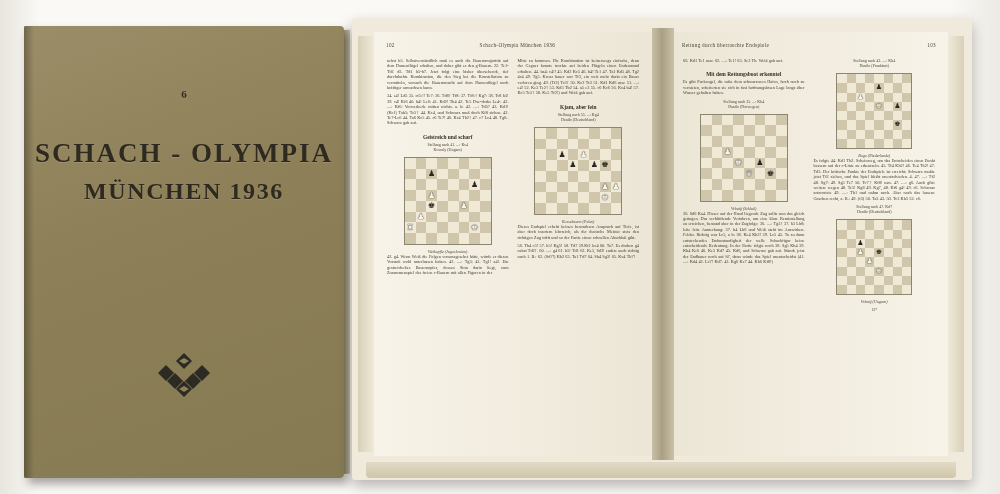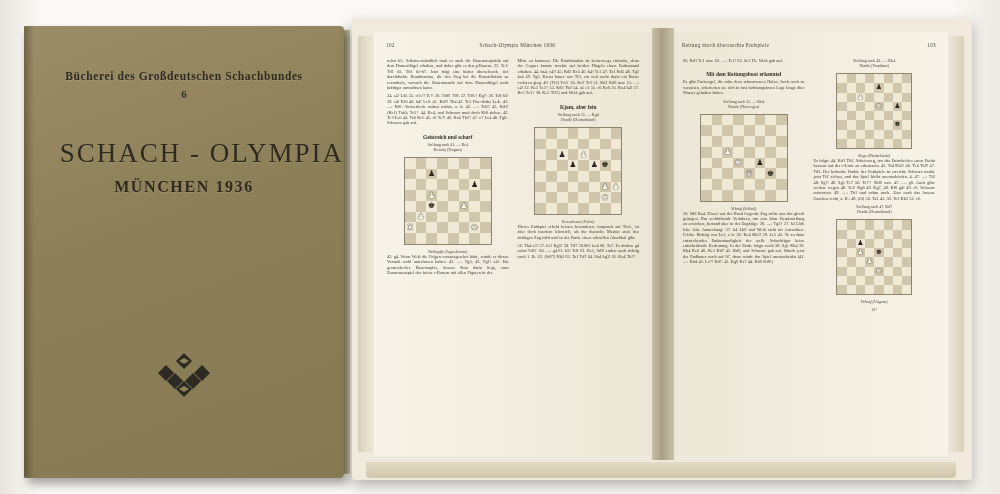--- a/index.html
+++ b/index.html
@@ -17,22 +17,22 @@
     box-shadow:4px 6px 10px rgba(0,0,0,.35);
     border-radius:2px 4px 4px 2px;}
   .cover:after{content:"";position:absolute;left:0;top:0;width:10px;height:100%;
     background:linear-gradient(90deg,rgba(0,0,0,.28),rgba(0,0,0,0));}
   .cover-edge{position:absolute;left:336px;top:30px;width:14px;height:444px;
     background:linear-gradient(90deg,#6f6546,#cdc4a7);transform:skewY(-1.2deg);}
   .cover-text{position:absolute;left:0;right:0;text-align:center;color:#2e2a20;
     text-shadow:0 1px 0 rgba(255,255,255,.12);}
   .c-series{top:44px;font-size:11.5px;letter-spacing:.6px;font-weight:bold;}
   .c-num{top:62px;font-size:11px;font-weight:bold;}
-  .c-title{top:112px;font-size:27px;letter-spacing:2px;font-weight:normal;text-align:right;}
-  .c-sub{top:152px;font-size:16px;letter-spacing:1.6px;font-weight:bold;}
+  .c-title{top:112px;font-size:27px;letter-spacing:2px;font-weight:bold;}
+  .c-sub{top:152px;font-size:24px;letter-spacing:1.6px;font-weight:bold;}
   .c-part{top:200px;font-size:13px;letter-spacing:.8px;font-weight:bold;}
   .emblem{position:absolute;left:50%;top:325px;transform:translateX(-50%);}
   .emblem svg{display:block;}
 
   
   .book{position:absolute;left:352px;top:18px;width:620px;height:462px;}
   .pages-bg{position:absolute;inset:0;background:#efeadc;border-radius:3px;
     box-shadow:0 6px 14px rgba(0,0,0,.28);}
   .page{position:absolute;top:14px;height:424px;background:#f6f2e6;overflow:hidden;}
   .page-l{left:22px;width:278px;background:linear-gradient(90deg,#f7f3e8,#ece6d6);}
@@ -76,21 +76,20 @@
 </head>
 <body>
 
 <div class="scene">
   <div class="backdrop"></div>
   <div class="shadow-left"></div>
   <div class="shadow-right"></div>
 
   <div class="cover-edge"></div>
   <div class="cover">
-    <div class="cover-text c-series">Bücherei des Großdeutschen Schachbundes</div>
     <div class="cover-text c-num">6</div>
     <div class="cover-text c-title">SCHACH - OLYMPIA</div>
     <div class="cover-text c-sub">MÜNCHEN 1936</div>
     <div class="emblem">
       <svg width="56" height="50" viewBox="0 0 56 50">
         <g fill="#2c2a22">
           <polygon points="28,2 36,10 28,18 20,10"></polygon>
           <polygon points="10,14 18,22 10,30 2,22"></polygon>
           <polygon points="46,14 54,22 46,30 38,22"></polygon>
           <polygon points="19,22 27,30 19,38 11,30"></polygon>

